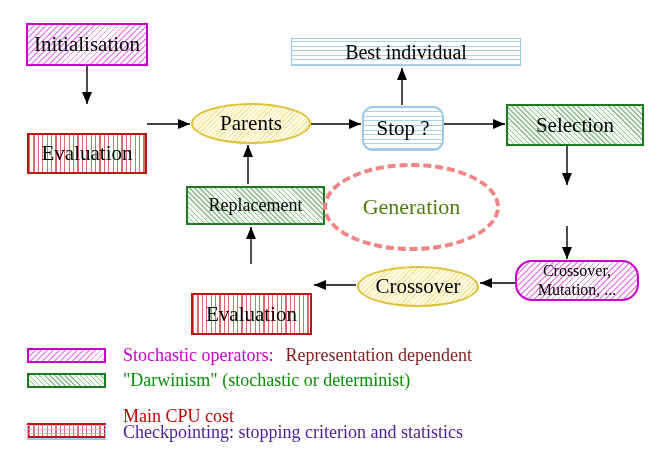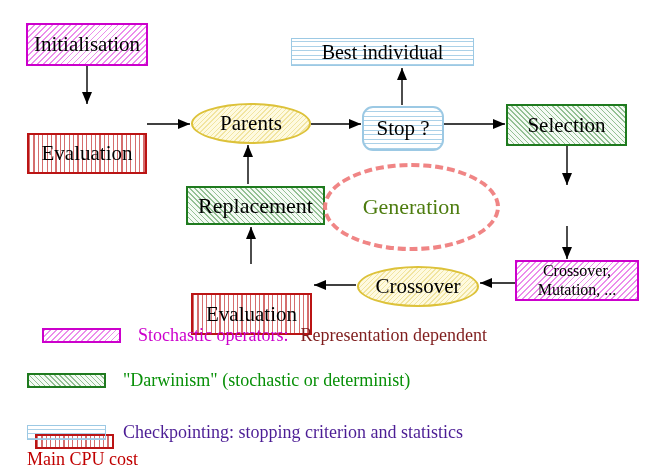--- a/index.html
+++ b/index.html
@@ -77,52 +77,52 @@
     <line x1="251" y1="264" x2="251" y2="227" stroke="#000" stroke-width="1.4" marker-end="url(#ah)"></line>
     <line x1="248" y1="184" x2="248" y2="145" stroke="#000" stroke-width="1.4" marker-end="url(#ah)"></line>
   </svg>
 
   <div class="node m-box" style="left:26px; top:23px; width:122px; height:43px;text-align:right;">Initialisation</div>
 
   <div class="node r-box" style="left:27px; top:105px; width:120px; height:41px;">Evaluation</div>
 
   <div class="node y-ellipse" style="left:191px; top:103px; width:120px; height:41px;">Parents</div>
 
-  <div class="node c-box" style="left:291px; top:38px; width:183px; height:28px; font-size:20px;">Best individual</div>
+  <div class="node c-box" style="left:291px; top:38px; width:230px; height:28px; font-size:20px;">Best individual</div>
 
   <div class="node c-box rounded" style="left:362px; top:106px; width:82px; height:45px;">Stop ?</div>
 
-  <div class="node g-box" style="left:506px; top:104px; width:121px; height:42px;">Selection</div>
+  <div class="node g-box" style="left:506px; top:104px; width:138px; height:42px;">Selection</div>
 
 
-  <div class="node m-box col" style="left:515px; top:260px; width:124px; height:41px; font-size:16px; line-height:1.15;">
+  <div class="node m-box col" style="left:515px; top:260px; width:124px; height:41px; font-size:16px; line-height:1.15;border-radius:17px;">
     <span>Crossover,</span>
     <span>Mutation, ...</span>
   </div>
 
   <div class="node y-ellipse" style="left:357px; top:266px; width:122px; height:41px;">Crossover</div>
 
   <div class="node r-box" style="left:191px; top:265px; width:121px; height:42px;">Evaluation</div>
 
-  <div class="node g-box" style="left:186px; top:186px; width:139px; height:39px; font-size:22px;">Replacement</div>
+  <div class="node g-box" style="left:186px; top:186px; width:139px; height:39px; font-size:18px;">Replacement</div>
 
   <div class="node dash-ellipse" style="left:323px; top:163px; width:177px; height:88px;">Generation</div>
 
-  <div class="lg-row" style="top:325px;margin-left:15px;">
+  <div class="lg-row" style="top:345px;">
     <span class="lg-swatch m-box"></span>
     <span class="lg-text t-magenta">Stochastic operators:</span>
     <span class="lg-text t-gold">Representation dependent</span>
   </div>
 
   <div class="lg-row" style="top:370px;">
     <span class="lg-swatch g-box"></span>
     <span class="lg-text t-green">"Darwinism" (stochastic or determinist)</span>
   </div>
 
-  <div class="lg-row" style="top:406px;flex-direction:column;">
+  <div class="lg-row" style="top:406px;">
     <span class="lg-swatch r-box"></span>
     <span class="lg-text t-red">Main CPU cost</span>
   </div>
 
   <div class="lg-row" style="top:422px;">
     <span class="lg-swatch c-box"></span>
     <span class="lg-text t-blue">Checkpointing: stopping criterion and statistics</span>
   </div>
 
 </div>

